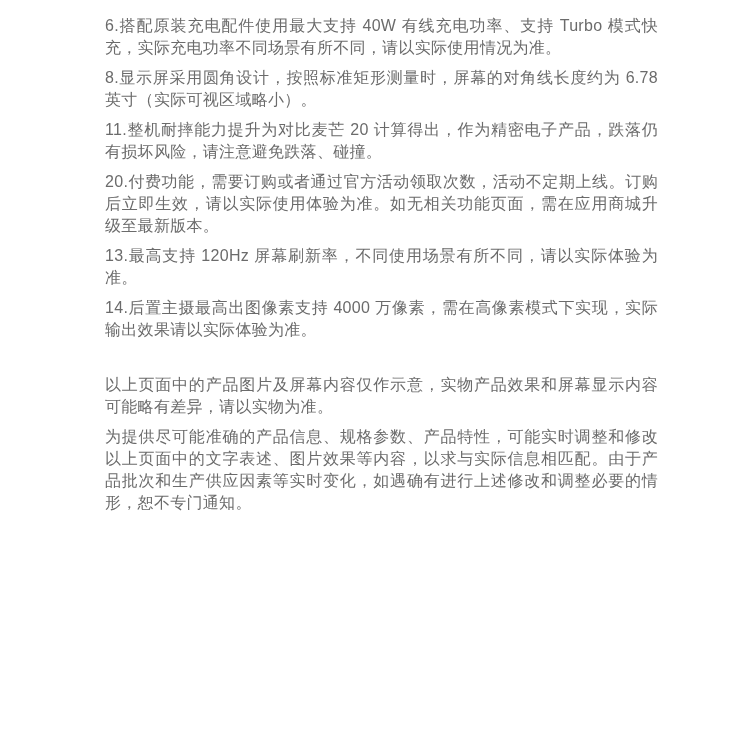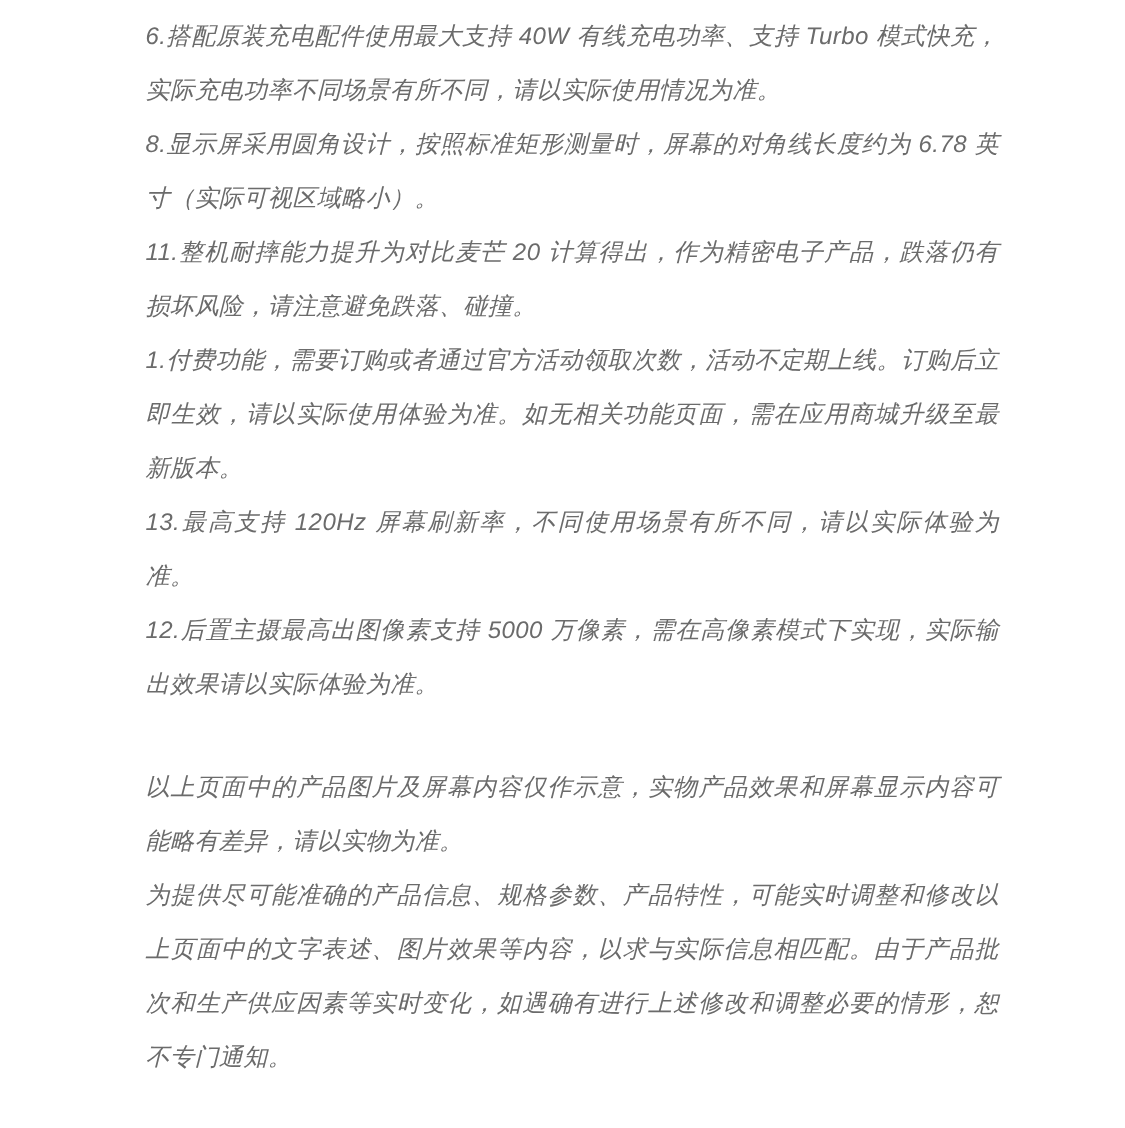--- a/index.html
+++ b/index.html
@@ -12,44 +12,43 @@
     width: 750px;
     height: 752px;
     box-sizing: border-box;
     padding: 7px 84px 0 97px;
     background: #ffffff;
     color: #6b6b6b;
     font-family: "Liberation Sans", "DejaVu Sans", sans-serif;
     overflow: hidden;
   }
   .page p {
-    margin: 0;
+    margin: 8px;
     font-size: 16px;
-    line-height: 36px;
+    line-height: 22px;
     letter-spacing: 0.3px;
     text-align: justify;
     word-break: break-all;
-    font-style: italic;
   }
   .closing-block {
     margin-top: 33px;
   }
 </style>
 </head>
 <body>
 
 <div class="page" style="color: rgb(107, 107, 107); background: rgb(255, 255, 255);">
 
   <section class="notes-block">
     <p>6.搭配原装充电配件使用最大支持 40W 有线充电功率、支持 Turbo 模式快充，实际充电功率不同场景有所不同，请以实际使用情况为准。</p>
     <p>8.显示屏采用圆角设计，按照标准矩形测量时，屏幕的对角线长度约为 6.78 英寸（实际可视区域略小）。</p>
     <p>11.整机耐摔能力提升为对比麦芒 20 计算得出，作为精密电子产品，跌落仍有损坏风险，请注意避免跌落、碰撞。</p>
-    <p>1.付费功能，需要订购或者通过官方活动领取次数，活动不定期上线。订购后立即生效，请以实际使用体验为准。如无相关功能页面，需在应用商城升级至最新版本。</p>
+    <p>20.付费功能，需要订购或者通过官方活动领取次数，活动不定期上线。订购后立即生效，请以实际使用体验为准。如无相关功能页面，需在应用商城升级至最新版本。</p>
     <p>13.最高支持 120Hz 屏幕刷新率，不同使用场景有所不同，请以实际体验为准。</p>
-    <p>12.后置主摄最高出图像素支持 5000 万像素，需在高像素模式下实现，实际输出效果请以实际体验为准。</p>
+    <p>14.后置主摄最高出图像素支持 4000 万像素，需在高像素模式下实现，实际输出效果请以实际体验为准。</p>
   </section>
 
   <section class="closing-block">
     <p>以上页面中的产品图片及屏幕内容仅作示意，实物产品效果和屏幕显示内容可能略有差异，请以实物为准。</p>
     <p>为提供尽可能准确的产品信息、规格参数、产品特性，可能实时调整和修改以上页面中的文字表述、图片效果等内容，以求与实际信息相匹配。由于产品批次和生产供应因素等实时变化，如遇确有进行上述修改和调整必要的情形，恕不专门通知。</p>
   </section>
 
 </div>
 
 </body></html>

